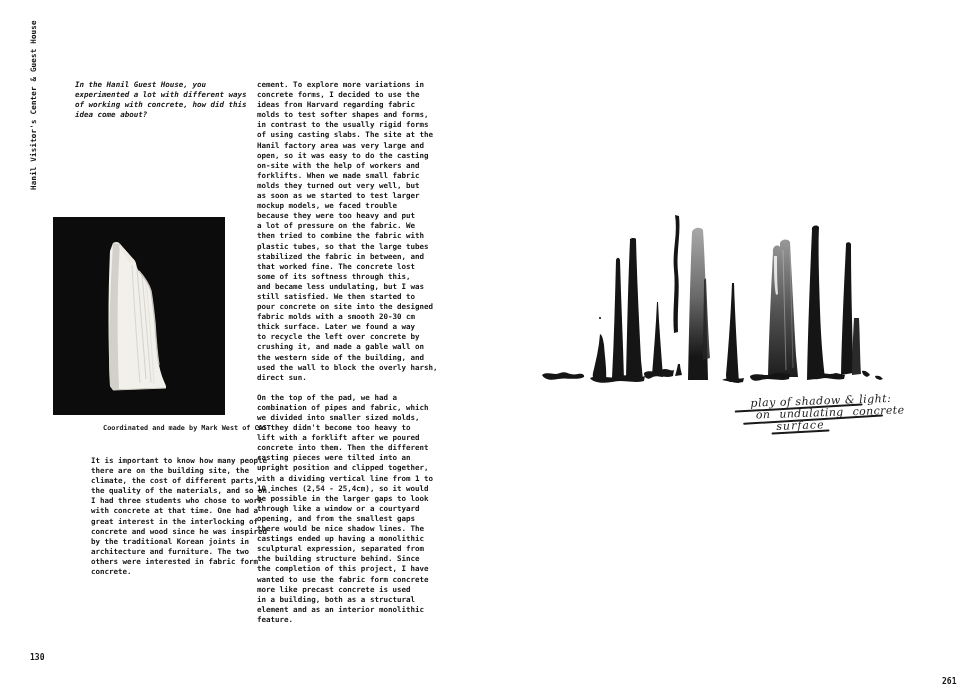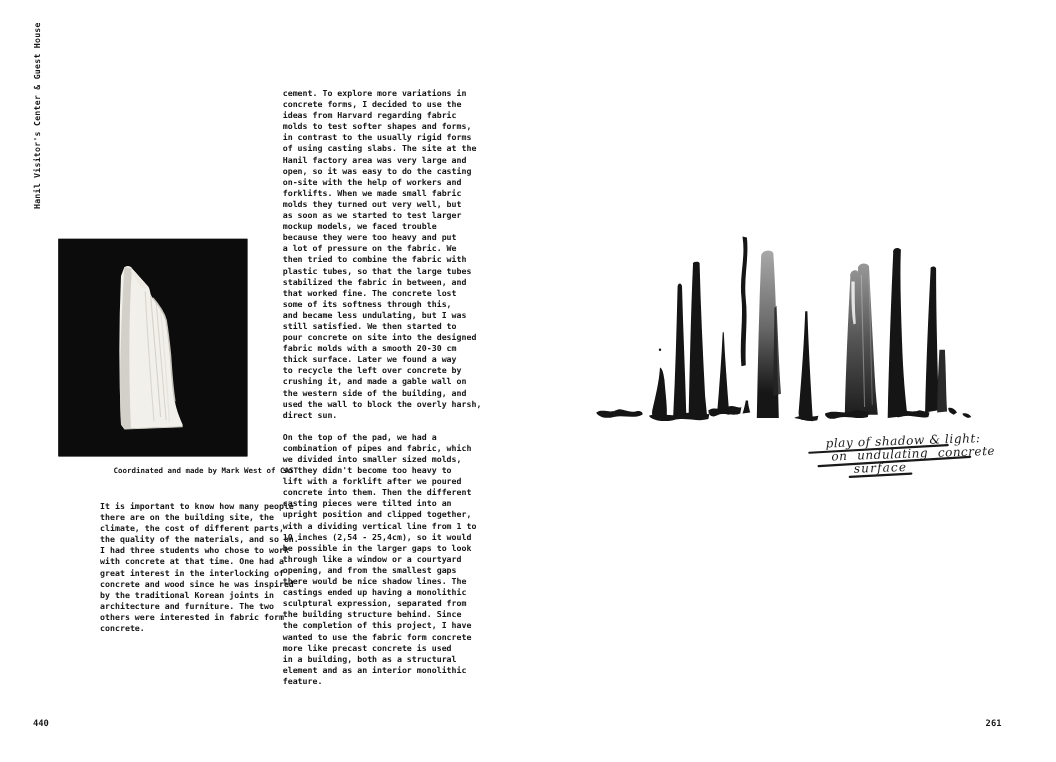--- a/index.html
+++ b/index.html
@@ -14,21 +14,21 @@
   .col1-lower{position:absolute;left:91px;top:456px;width:190px;}
   .col2{position:absolute;left:257px;top:80px;width:195px;}
   .question{font-style:italic;margin:0 0 10px 0;}
   .para{margin:0 0 10px 0;}
   .photo{position:absolute;left:53px;top:217px;width:172px;height:198px;background:#0c0c0c;}
   .photo svg{display:block;}
   .caption{position:absolute;left:53px;top:424px;width:172px;text-align:center;
         font-size:6.8px;line-height:9px;font-weight:bold;white-space:nowrap;margin-left:48px;}
   .pageno{position:absolute;top:653px;font-size:8px;font-weight:bold;}
   .pageno-left{left:30px;}
-  .pageno-right{left:896px;}
+  .pageno-right{left:942px;margin-top:24px;}
   .sketch{position:absolute;left:540px;top:190px;width:390px;height:205px;}
   .annotation{position:absolute;left:735px;top:392px;width:190px;height:50px;
         transform:rotate(-2deg);font-family:"DejaVu Serif","Liberation Serif",serif;
         font-style:italic;color:#1c1c1c;}
   .ann-line{position:absolute;white-space:nowrap;}
   .ann-1{left:16px;top:2px;font-size:11px;letter-spacing:.5px;}
   .ann-2{left:21px;top:14px;font-size:11px;word-spacing:5px;letter-spacing:.4px;}
   .ann-3{left:41px;top:26px;font-size:11px;letter-spacing:1px;}
   .ann-underline{position:absolute;height:1.6px;background:#1a1a1a;border-radius:1px;}
   .u1{left:0px;top:14px;width:128px;transform:rotate(-1.2deg);}
@@ -36,20 +36,24 @@
   .u3{left:36px;top:38px;width:58px;transform:rotate(-1deg);}
 </style>
 </head>
 <body>
 
 <div class="spread">
 
   <div class="sidebar-title">Hanil Visitor's Center &amp; Guest House</div>
 
   <div class="col1">
+    <div class="mono question">In the Hanil Guest House, you
+experimented a lot with different ways
+of working with concrete, how did this
+idea come about?</div>
   </div>
 
   <div class="photo">
     <svg width="172" height="198" viewBox="0 0 172 198">
       <rect x="0" y="0" width="172" height="198" fill="#0c0c0c"></rect>
 
       <path d="M60,26 C63,24 66,25 67,27 L82,44 C84,47 83,51 86,54 C92,61 96,67 98,74
                C100,86 101,96 102,106 C103,122 104,136 106,148 C108,158 111,164 113,169
                L113,171 L60,173 L57,169 C55,125 55,80 57,34 Z" fill="#f1f0ea"></path>
 
@@ -198,16 +202,16 @@
 
   <div class="annotation">
     <div class="ann-line ann-1">play of shadow &amp; light:</div>
     <div class="ann-underline u1"></div>
     <div class="ann-line ann-2">on undulating concrete</div>
     <div class="ann-underline u2"></div>
     <div class="ann-line ann-3">surface</div>
     <div class="ann-underline u3"></div>
   </div>
 
-  <div class="pageno pageno-left mono">440</div>
+  <div class="pageno pageno-left mono">130</div>
   <div class="pageno pageno-right mono">261</div>
 
 </div>
 
 </body></html>

